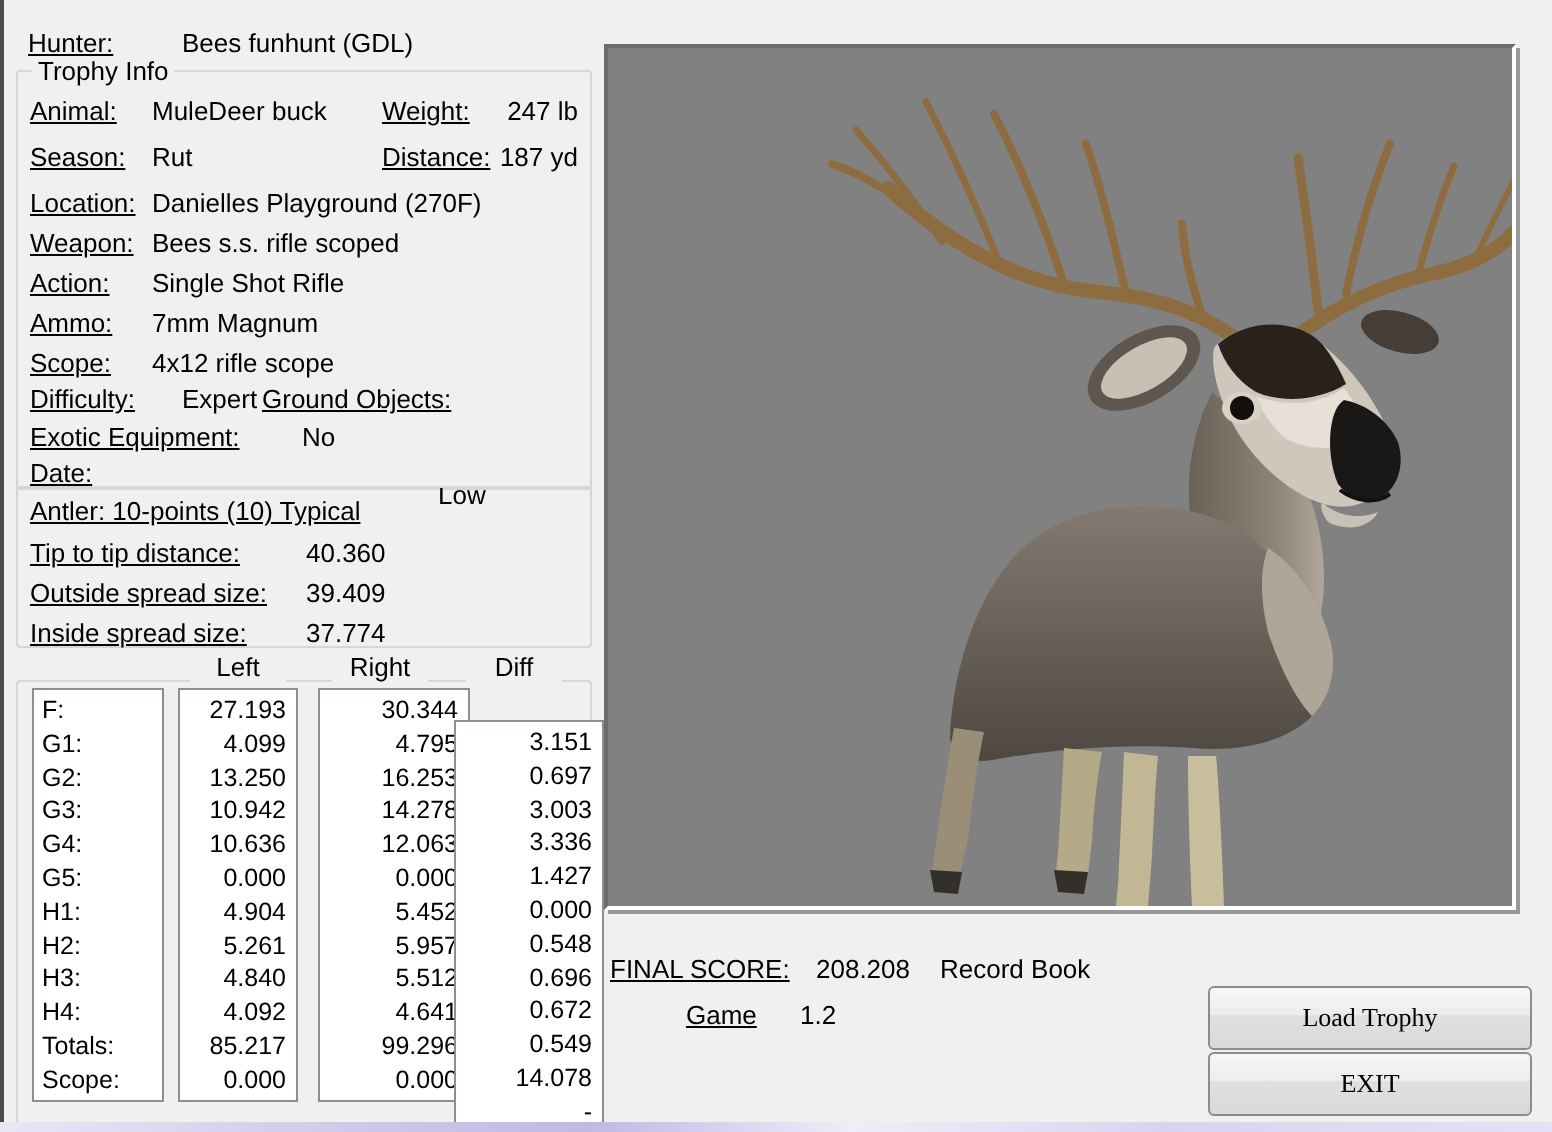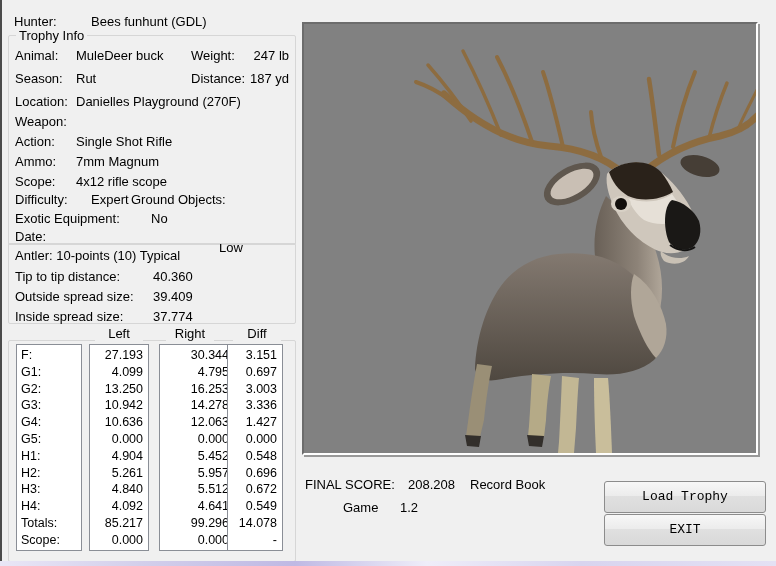--- a/index.html
+++ b/index.html
@@ -8,21 +8,21 @@
     background:#f0f0f0;
     font-family:"Liberation Sans","DejaVu Sans",sans-serif;
     font-size:13px;color:#000;
   }
   .abs{position:absolute;}
   
   #win-left-edge{left:0;top:0;width:2px;height:566px;background:#4b4b4b;}
   #win-bottom-strip{left:0;top:561px;width:776px;height:5px;
     background:linear-gradient(90deg,#e9e6f6 0%,#d3cfeb 18%,#bfb9e4 38%,#efedf9 55%,#d8d4ef 75%,#e4e1f4 100%);}
   
-  .lbl{position:absolute;white-space:nowrap;}
+  .lbl{position:absolute;white-space:nowrap;text-decoration:underline;}
   .val{position:absolute;white-space:nowrap;}
   .group{position:absolute;border:1px solid #d6d6d6;border-radius:2px;background:transparent;}
   .legend{position:absolute;top:-8px;left:7px;background:#f0f0f0;padding:0 3px;white-space:nowrap;}
   .r-align{text-align:right;}
   
   .listbox{position:absolute;background:#fff;border:1px solid #8a8e96;overflow:hidden;padding-top:2px;box-sizing:border-box;}
   .lb-row{height:16.8px;line-height:16.8px;font-size:12.5px;white-space:nowrap;}
   .lb-row.name{padding-left:4px;text-align:left;}
   .lb-row.num{padding-right:5px;text-align:right;}
   .col-head{position:absolute;top:326px;height:15px;line-height:15px;text-align:center;background:#f0f0f0;z-index:3;}
@@ -32,22 +32,22 @@
     border-top:2px solid #6c6c6c;border-left:2px solid #6c6c6c;
     border-right:2px solid #ffffff;border-bottom:2px solid #ffffff;
     box-shadow:2px 2px 0 #999999;
   }
   #deer-panel svg{display:block;width:452px;height:429px;}
   
   .btn{
     position:absolute;width:162px;height:32px;box-sizing:border-box;
     border:1px solid #8c8c8c;border-radius:3px;
     background:linear-gradient(180deg,#f7f7f7 0%,#ececec 45%,#e0e0e0 46%,#d9d9d9 100%);
-    font-family:Liberation Mono, monospace;font-size:13px;color:#000;
-    text-align:center;line-height:22px;cursor:default;
+    font-family:Liberation Serif, serif;font-size:13px;color:#000;
+    text-align:center;line-height:22px;cursor:default;margin-top:12px;
   }
 </style>
 </head>
 <body>
 
 <div id="screen">
 
   <div class="abs" id="win-left-edge"></div>
 
   <span class="lbl" style="left:14px;top:14px;">Hunter:</span>
@@ -63,20 +63,21 @@
 
     <span class="lbl" style="left:6px;top:35px;">Season:</span>
     <span class="val" style="left:67px;top:35px;">Rut</span>
     <span class="lbl" style="left:182px;top:35px;">Distance:</span>
     <span class="val r-align" style="left:230px;top:35px;width:50px;">187 yd</span>
 
     <span class="lbl" style="left:6px;top:58px;">Location:</span>
     <span class="val" style="left:67px;top:58px;">Danielles Playground (270F)</span>
 
     <span class="lbl" style="left:6px;top:78px;">Weapon:</span>
+    <span class="val" style="left:67px;top:78px;">Bees s.s. rifle scoped</span>
 
     <span class="lbl" style="left:6px;top:98px;">Action:</span>
     <span class="val" style="left:67px;top:98px;">Single Shot Rifle</span>
 
     <span class="lbl" style="left:6px;top:118px;">Ammo:</span>
     <span class="val" style="left:67px;top:118px;">7mm Magnum</span>
 
     <span class="lbl" style="left:6px;top:138px;">Scope:</span>
     <span class="val" style="left:67px;top:138px;">4x12 rifle scope</span>
 
@@ -142,21 +143,21 @@
       <div class="lb-row num">14.278</div>
       <div class="lb-row num">12.063</div>
       <div class="lb-row num">0.000</div>
       <div class="lb-row num">5.452</div>
       <div class="lb-row num">5.957</div>
       <div class="lb-row num">5.512</div>
       <div class="lb-row num">4.641</div>
       <div class="lb-row num">99.296</div>
       <div class="lb-row num">0.000</div>
     </div>
-  <div class="listbox" style="left:227px;top:344px;width:56px;height:207px;">
+  <div class="listbox" style="left:227px;top:360px;width:75px;height:207px;">
       <div class="lb-row num">3.151</div>
       <div class="lb-row num">0.697</div>
       <div class="lb-row num">3.003</div>
       <div class="lb-row num">3.336</div>
       <div class="lb-row num">1.427</div>
       <div class="lb-row num">0.000</div>
       <div class="lb-row num">0.548</div>
       <div class="lb-row num">0.696</div>
       <div class="lb-row num">0.672</div>
       <div class="lb-row num">0.549</div>

